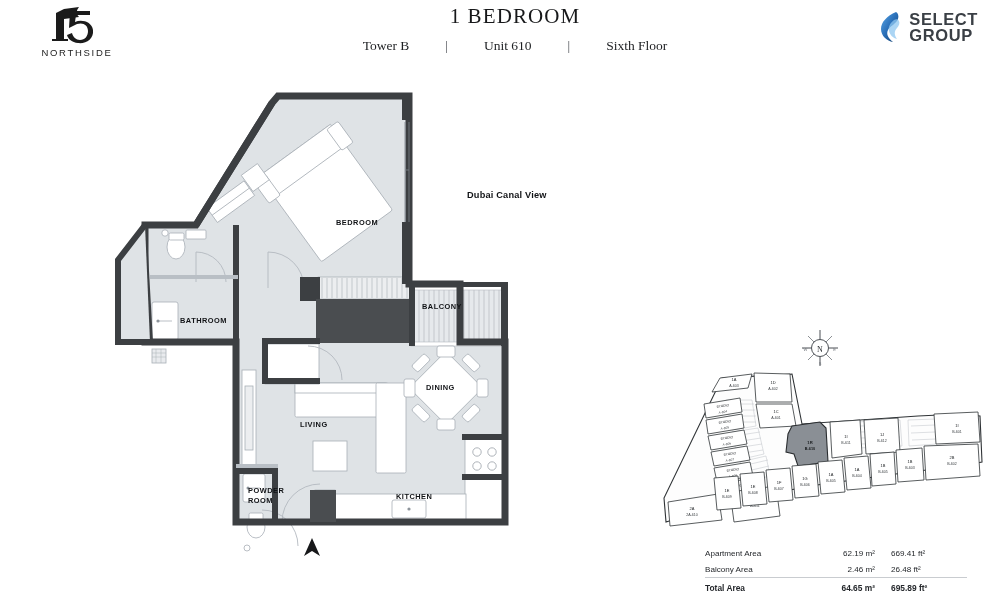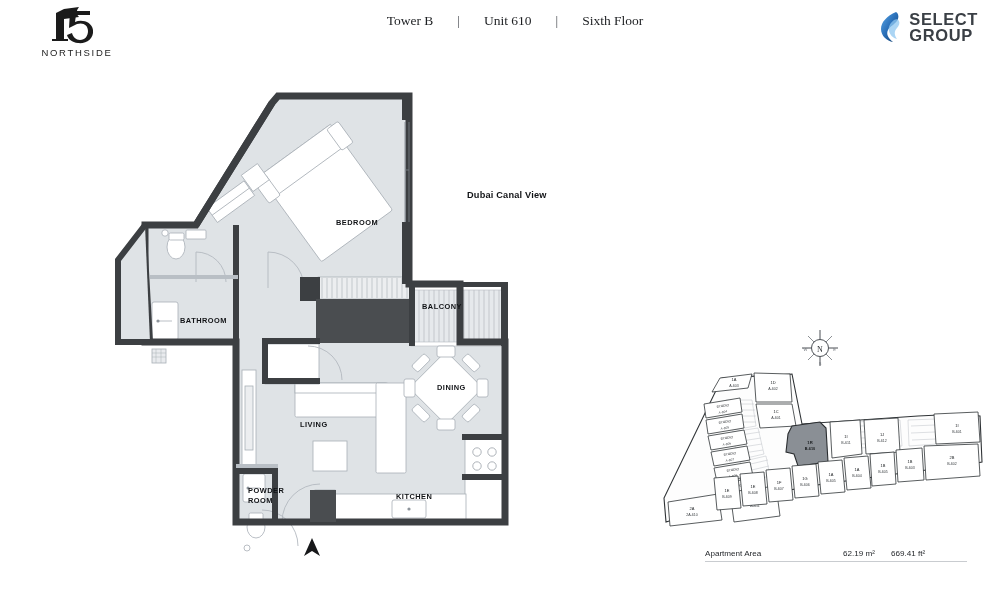--- a/index.html
+++ b/index.html
@@ -37,21 +37,21 @@
   .title-main {
     font-family: "Liberation Serif", serif;
     font-size: 21px; letter-spacing: 1.1px;
     color: #17181a; font-weight: 400;
   }
   .title-sub {
     font-family: "Liberation Serif", serif;
     font-size: 13.5px; color: #1d1f22;
     margin-top: 9px;
     display: flex; justify-content: center; align-items: center;
-    gap: 4px;
+    gap: 16px;
   }
   .title-sub span.seg { padding: 0 20px; }
   .title-sub span.sep { color: #44484d; font-size: 13px; }
 
   .select-group {
     position: absolute; right: 22px; top: 10px;
     display: flex; align-items: center; gap: 5px;
   }
   .sg-words {
     font-family: "Liberation Sans", sans-serif;
@@ -110,20 +110,21 @@
 
         <path d="M18 3 L33 1 C30 5 30 8 33 11 L18 13 Z"></path>
 
         <path d="M24 5 L44 5 L44 9 L30 9 L29 16 C36 13 46 16 47 24 C48 33 40 38 32 37 C26 36.4 22 33 21 29 L26 27 C27 31 30 34 34 34 C39 34 42 30 42 25 C42 19 37 16 31 18 L23 22 Z"></path>
       </g>
     </svg>
     <div class="brand-word">NORTHSIDE</div>
   </div>
 
   <div class="title-block">
+    <div class="title-main">1 BEDROOM</div>
     <div class="title-sub">
       <span class="seg">Tower B</span>
       <span class="sep">|</span>
       <span class="seg">Unit 610</span>
       <span class="sep">|</span>
       <span class="seg">Sixth Floor</span>
     </div>
   </div>
 
   <div class="select-group">
@@ -342,21 +343,21 @@
         <path d="M312 468 L320 486 L312 481 L304 486 Z" fill="#17181a"></path>
       </g>
 
     </svg>
 
     
     <div class="plan-label lbl-room" style="left:336px; top:148px;">BEDROOM</div>
     <div class="plan-label lbl-room" style="left:180px; top:218px;margin-top:28px;">BATHROOM</div>
     <div class="plan-label lbl-room" style="left:422px; top:232px;">BALCONY</div>
     <div class="plan-label lbl-room" style="left:300px; top:350px;">LIVING</div>
-    <div class="plan-label lbl-room" style="left:426px; top:313px;margin-left:11px;">DINING</div>
+    <div class="plan-label lbl-room" style="left:426px; top:313px;">DINING</div>
     <div class="plan-label lbl-room" style="left:396px; top:422px;">KITCHEN</div>
     <div class="plan-label lbl-room" style="left:248px; top:416px;">POWDER</div>
     <div class="plan-label lbl-room" style="left:248px; top:426px;">ROOM</div>
     <div class="plan-label lbl-view" style="left:430px; top:120px;padding-left:37px;">Dubai Canal View</div>
   </div>
 
   <div id="compass">
     <svg width="44" height="44" viewBox="0 0 44 44">
       <circle cx="22" cy="22" r="8.5" fill="none" stroke="#4b4f54" stroke-width="1"></circle>
       <g stroke="#4b4f54" stroke-width="1">
@@ -512,22 +513,32 @@
   </div>
 
   <div id="areatable">
     <table>
       <tbody>
         <tr>
           <td class="c-label">Apartment Area</td>
           <td class="c-m2">62.19 m²</td>
           <td class="c-ft2">669.41 ft²</td>
         </tr>
+        <tr>
+          <td class="c-label">Balcony Area</td>
+          <td class="c-m2">2.46 m²</td>
+          <td class="c-ft2">26.48 ft²</td>
+        </tr>
         <tr class="rule-row">
           <td colspan="3">
               <div class="rule"></div>
             </td>
         </tr>
+        <tr class="total">
+          <td class="c-label">Total Area</td>
+          <td class="c-m2">64.65 m²</td>
+          <td class="c-ft2">695.89 ft²</td>
+        </tr>
       </tbody>
     </table>
   </div>
 
 </div>
 
 </body></html>

